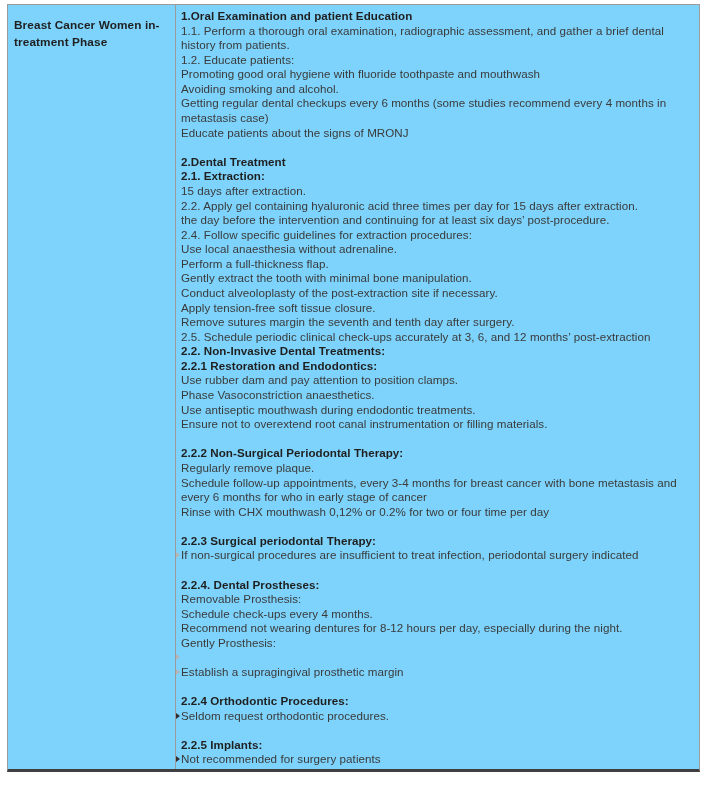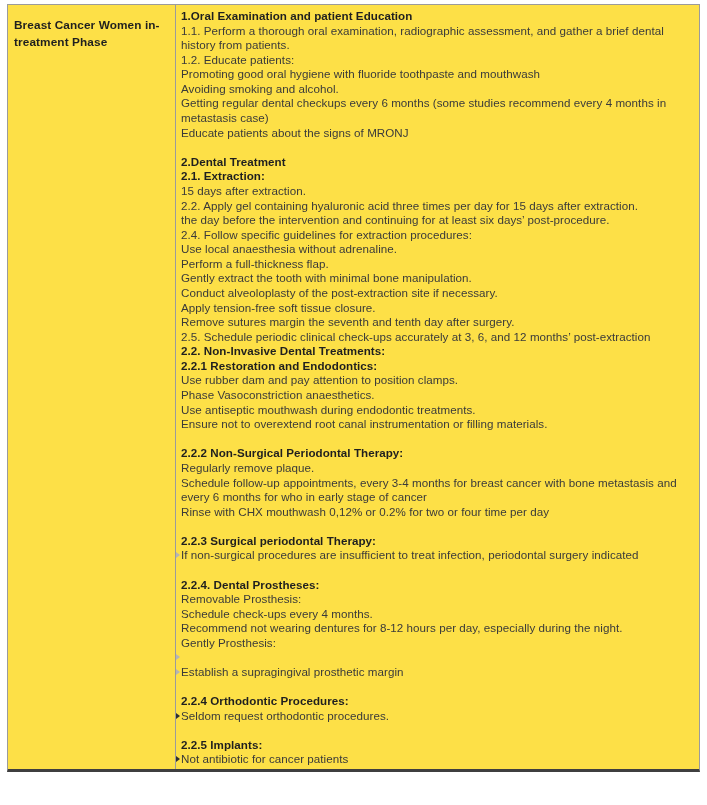--- a/index.html
+++ b/index.html
@@ -17,21 +17,21 @@
   .doc-table {
     position: absolute;
     left: 7px;
     top: 4px;
     width: 693px;
     box-sizing: border-box;
     border: 1px solid #9b9b9b;
     border-bottom: 3px solid #3f3f3f;
     display: flex;
     align-items: stretch;
-    background: #fde047;
+    background: #7dd3fc;
   }
   .cell-left {
     width: 168px;
     box-sizing: border-box;
     border-right: 1px solid #9b9b9b;
     padding: 12px 6px 0 6px;
     flex: none;
   }
   .row-header {
     font-size: 11.8px;
@@ -139,16 +139,16 @@
         <div class="line"><span>Gently Prosthesis:</span></div>
         <div class="line"><span class="bullet faint"></span></div>
         <div class="line"><span class="bullet faint"></span><span>Establish a supragingival prosthetic margin</span></div>
       </div>
       <div class="section">
         <div class="line bold"><span>2.2.4 Orthodontic Procedures:</span></div>
         <div class="line"><span class="bullet"></span><span>Seldom request orthodontic procedures.</span></div>
       </div>
       <div class="section">
         <div class="line bold"><span>2.2.5 Implants:</span></div>
-        <div class="line"><span class="bullet"></span><span>Not antibiotic for cancer patients</span></div>
+        <div class="line"><span class="bullet"></span><span>Not recommended for surgery patients</span></div>
       </div>
     </div>
 </div>
 
 </body></html>

